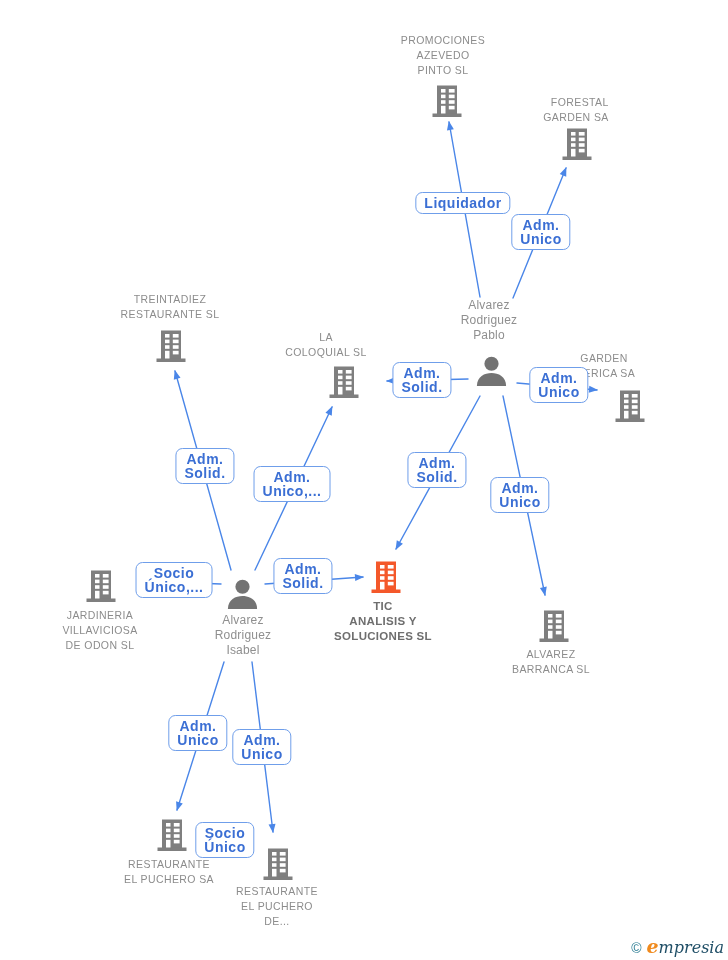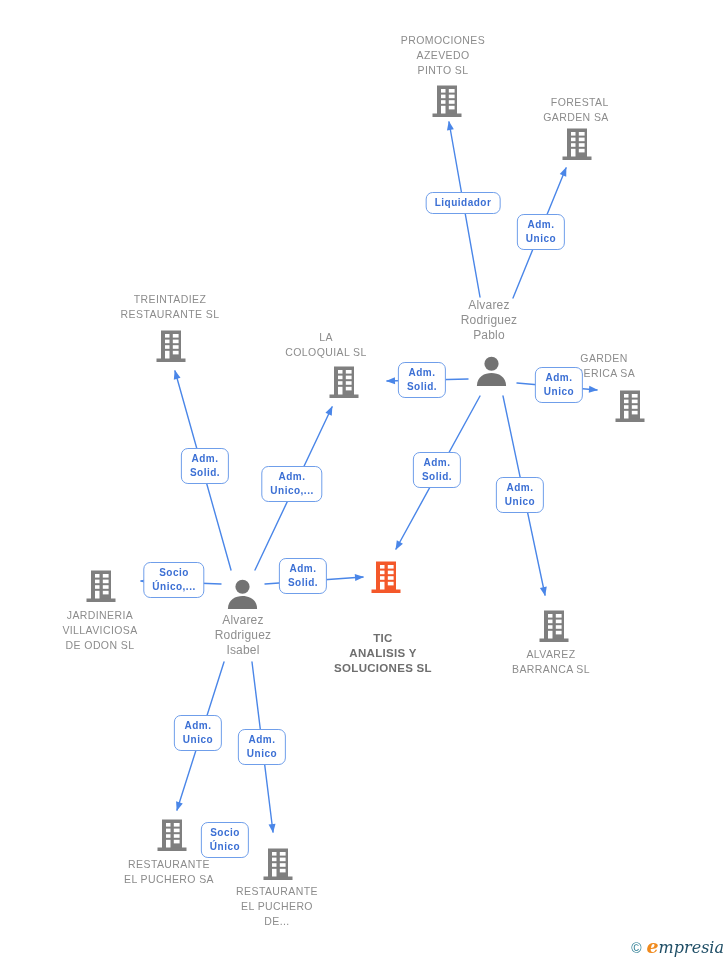--- a/index.html
+++ b/index.html
@@ -19,21 +19,21 @@
     color:var(--company-text,#8c8c8c);
     z-index:2;cursor:pointer;width:max-content;max-width:170px;
   }
   .node-label.person{font-size:12px;letter-spacing:0.2px;color:var(--person-text,#8f8f8f);}
   .node-label.highlight{font-weight:bold;font-size:11.5px;color:var(--highlight-text,#6e6e6e);letter-spacing:0.3px;}
   .rel-box{
     position:absolute;transform:translate(-50%,-50%);
     border:1.5px solid var(--box-border,#6f9eea);
     border-radius:7px;background:#ffffff;
     color:var(--box-text,#3b6fd4);
-    font-size:10px;font-weight:bold;letter-spacing:0.5px;
+    font-size:14px;font-weight:bold;letter-spacing:0.5px;
     line-height:14px;padding:3px 8px;text-align:center;
     white-space:pre-line;box-sizing:border-box;
     z-index:3;cursor:pointer;width:max-content;
   }
   #footer{
     position:absolute;right:4px;bottom:3px;z-index:4;
     display:flex;align-items:baseline;gap:5px;cursor:pointer;
   }
   #footer .copyright{color:#2e7f95;font-size:14px;}
   #footer .brand{font-family:"DejaVu Serif", serif;font-style:italic;font-size:16px;}
@@ -158,21 +158,21 @@
           <rect x="3.5" y="30.5" width="29" height="3.5" fill="#f4582a"></rect>
           <rect x="12" y="6" width="4.5" height="3.6" fill="#ffffff"></rect>
           <rect x="19.8" y="6" width="5.8" height="3.6" fill="#ffffff"></rect>
           <rect x="12" y="11.6" width="4.5" height="3.6" fill="#ffffff"></rect>
           <rect x="19.8" y="11.6" width="5.8" height="3.6" fill="#ffffff"></rect>
           <rect x="12" y="17.2" width="4.5" height="3.6" fill="#ffffff"></rect>
           <rect x="19.8" y="17.2" width="5.8" height="3.6" fill="#ffffff"></rect>
           <rect x="12" y="22.8" width="4.5" height="7.7" fill="#ffffff"></rect>
           <rect x="19.8" y="22.8" width="5.8" height="3.6" fill="#ffffff"></rect>
         </svg></div>
-      <div class="node-label company highlight" style="left: 383px; top: 599px; margin-top: 32px;">TIC
+      <div class="node-label company highlight" style="left: 383px; top: 599px;">TIC
 ANALISIS Y
 SOLUCIONES SL</div>
       <div class="node-icon" style="left: 536px; top: 608px;"><svg viewBox="0 0 36 36" width="36" height="36">
           <rect x="8" y="2.5" width="20" height="29.5" fill="#7f7f7f"></rect>
           <rect x="3.5" y="30.5" width="29" height="3.5" fill="#7f7f7f"></rect>
           <rect x="12" y="6" width="4.5" height="3.6" fill="#ffffff"></rect>
           <rect x="19.8" y="6" width="5.8" height="3.6" fill="#ffffff"></rect>
           <rect x="12" y="11.6" width="4.5" height="3.6" fill="#ffffff"></rect>
           <rect x="19.8" y="11.6" width="5.8" height="3.6" fill="#ffffff"></rect>
           <rect x="12" y="17.2" width="4.5" height="3.6" fill="#ffffff"></rect>

